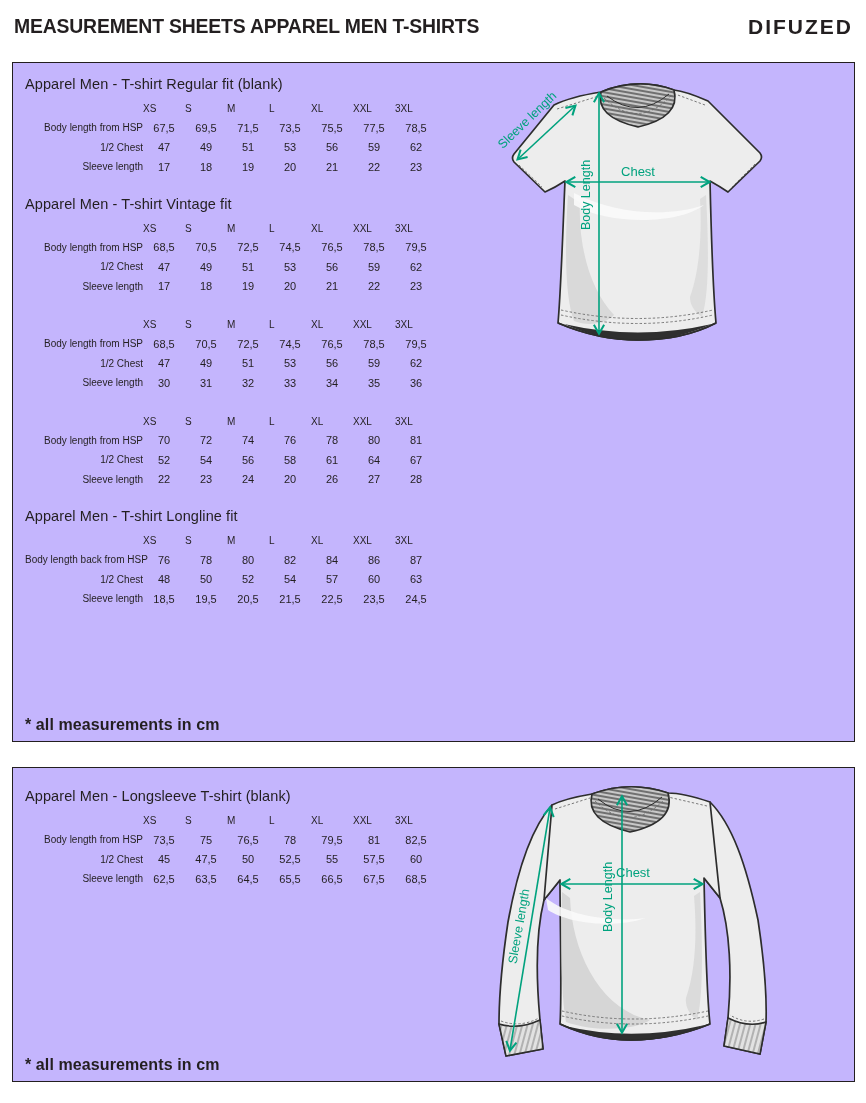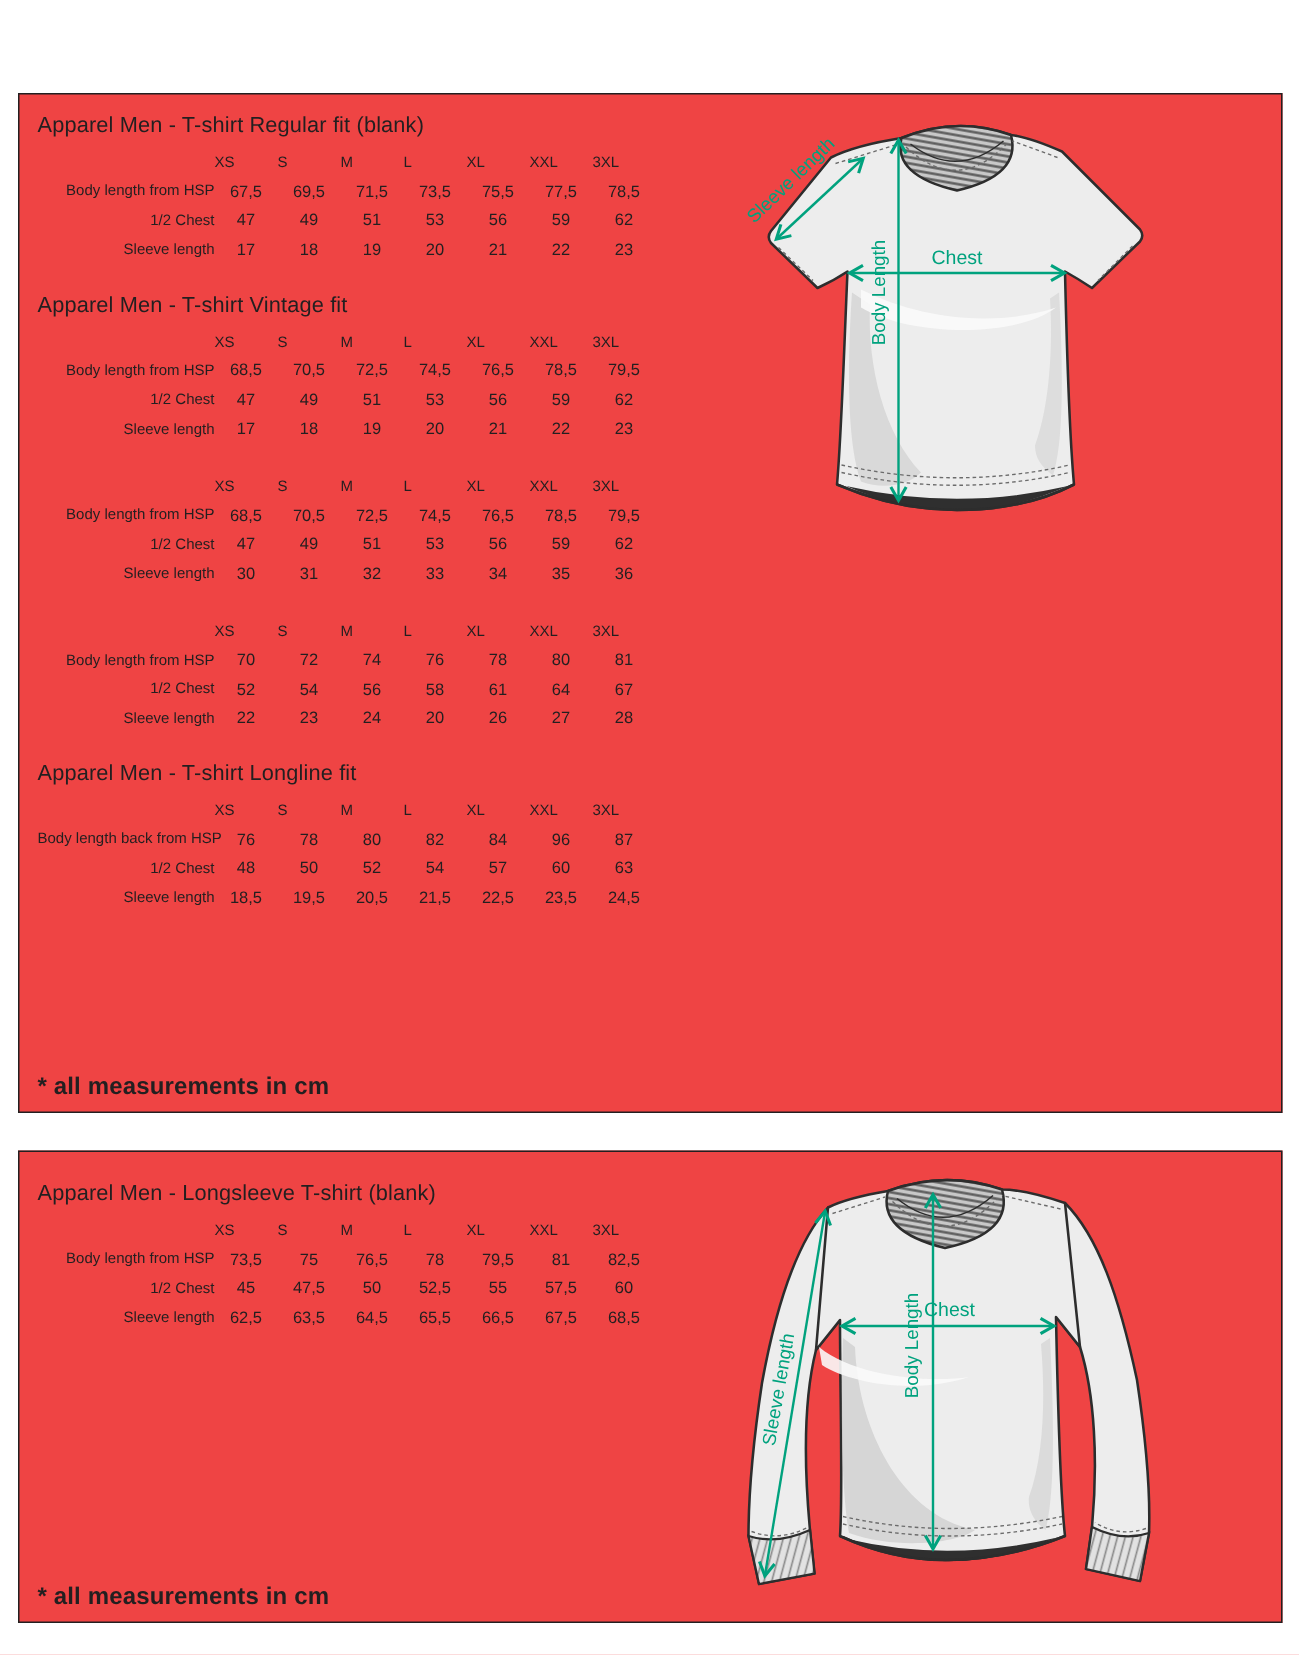--- a/index.html
+++ b/index.html
@@ -12,21 +12,21 @@
   }
   .page { position:relative; width:866px; height:1103px; overflow:hidden; background:#fff; }
 
   
   .header { position:absolute; top:15px; left:14px; right:13px;
             display:flex; justify-content:space-between; align-items:flex-start; }
   .page-title { font-size:20px; font-weight:700; letter-spacing:-0.2px; margin:0; transform:scaleX(0.97); transform-origin:left; }
   .logo { font-size:21px; font-weight:800; letter-spacing:2px; margin-top:0px; }
 
   
-  .panel { position:absolute; left:12px; width:843px; border:1.6px solid #231f20; background:#ef4444; }
+  .panel { position:absolute; left:12px; width:843px; border:1.6px solid #231f20; background:#c4b5fd; }
   #panel-tshirts    { top:62px;  height:680px; }
   #panel-longsleeve { top:767px; height:315px; }
 
   .tables { position:absolute; top:13px; left:12px; width:436px; }
   .mtable-block { margin-bottom:19px; }
   .mtable-title { font-size:14.5px; font-weight:400; margin:0 0 7px 0; letter-spacing:0.1px; }
 
   table.mtable { border-collapse:collapse; table-layout:fixed; width:412px; }
   .mtable th, .mtable td { padding:0; font-weight:400; }
   .corner-cell  { width:118px; height:19px; }
@@ -41,20 +41,24 @@
   .diagram-wrap-2 { position:absolute; top:4px;  right:4px; width:380px; height:304px; }
   svg text { font-family:"Liberation Sans", sans-serif; }
   .arrow-label { font-size:12.5px; }
   .chest-label { font-size:13px; }
 </style>
 </head>
 <body>
 
 <div class="page">
 
+  <div class="header">
+    <h1 class="page-title">MEASUREMENT SHEETS APPAREL MEN T-SHIRTS</h1>
+    <div class="logo">DIFUZED</div>
+  </div>
 
   <section class="panel" id="panel-tshirts">
     <div class="tables">
 
       <div class="mtable-block">
         <h2 class="mtable-title">Apparel Men - T-shirt Regular fit (blank)</h2>
         <table class="mtable">
             <thead>
               <tr>
                 <th class="corner-cell"></th>
@@ -266,21 +270,21 @@
               </tr>
             </thead>
             <tbody>
               <tr>
                 <td class="row-label">Body length back from HSP</td>
                 <td class="value-cell">76</td>
                 <td class="value-cell">78</td>
                 <td class="value-cell">80</td>
                 <td class="value-cell">82</td>
                 <td class="value-cell">84</td>
-                <td class="value-cell">96</td>
+                <td class="value-cell">86</td>
                 <td class="value-cell">87</td>
               </tr>
               <tr>
                 <td class="row-label">1/2 Chest</td>
                 <td class="value-cell">48</td>
                 <td class="value-cell">50</td>
                 <td class="value-cell">52</td>
                 <td class="value-cell">54</td>
                 <td class="value-cell">57</td>
                 <td class="value-cell">60</td>

